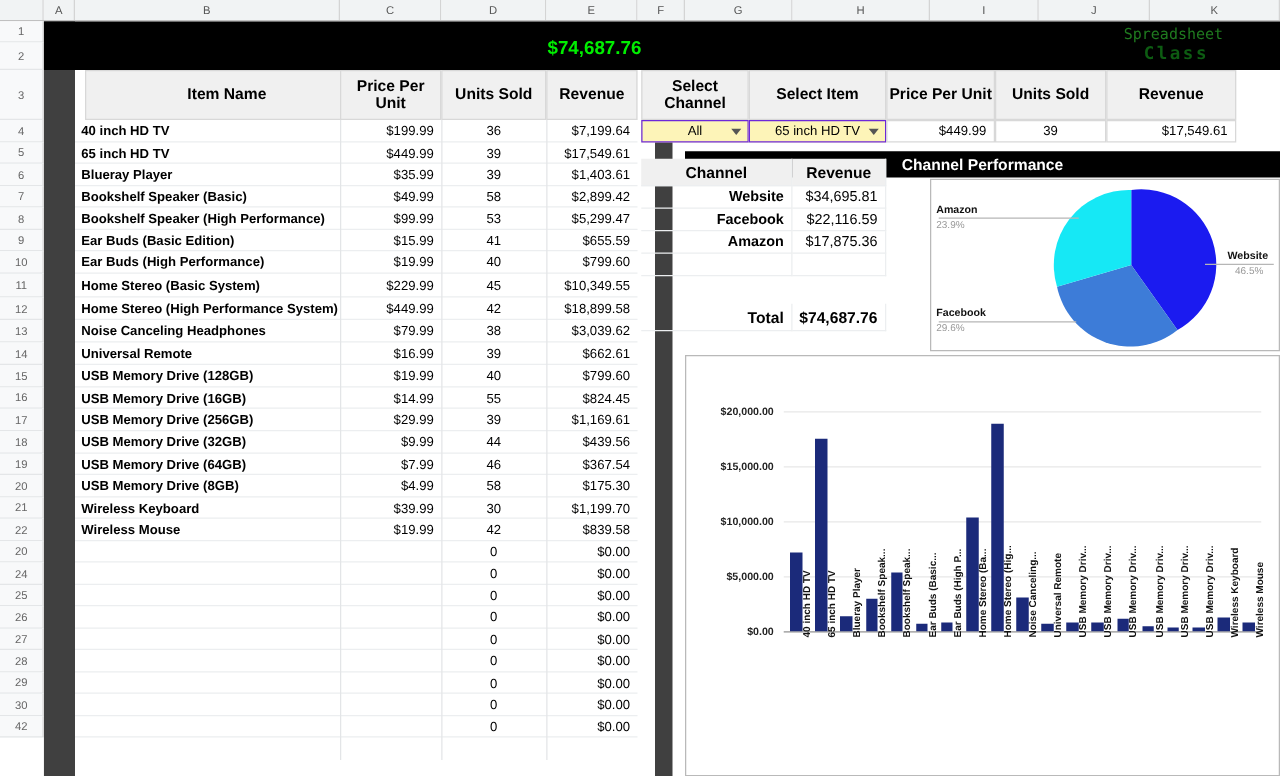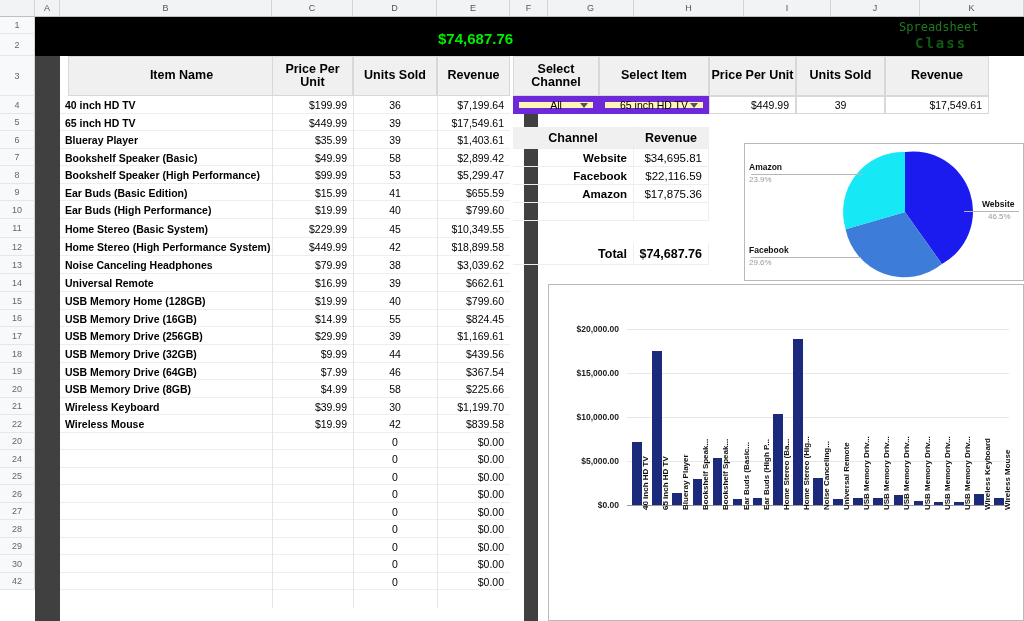--- a/index.html
+++ b/index.html
@@ -48,21 +48,21 @@
     line-height:1.08;}
   .drow{position:absolute;box-sizing:border-box;font-size:10.5px;
     display:flex;align-items:center;white-space:nowrap;overflow:hidden;}
   .dname{font-weight:bold;padding-left:5px;}
   .dnum{justify-content:flex-end;padding-right:6px;}
   .dctr{justify-content:center;}
   .rule{position:absolute;background:#eceef0;height:1px;}
   .vrule{position:absolute;background:#e3e5e7;width:1px;}
 
   
-  .ddcell{position:absolute;background:#fdf4b8;border:6px solid #6d28d9;
+  .ddcell{position:absolute;background:#fdf4b8;border:1px solid #6d28d9;
     box-sizing:border-box;font-size:10.5px;display:flex;align-items:center;
     justify-content:center;position:absolute;}
   .ddarrow{position:absolute;right:5px;top:50%;margin-top:-2px;
     width:0;height:0;border-left:4px solid transparent;border-right:4px solid transparent;
     border-top:5px solid #555;}
   .plaincell{position:absolute;border:1px solid #d8d8d8;box-sizing:border-box;
     font-size:10.5px;display:flex;align-items:center;}
 
   .blackbar{position:absolute;background:#000;color:#fff;font-weight:bold;
     font-size:12.5px;display:flex;align-items:center;justify-content:center;}
@@ -203,21 +203,21 @@
         <div class="drow dname" style="left: 25px; top: 239px; width: 212px; height: 18px;">Noise Canceling Headphones</div>
         <div class="drow dnum" style="left: 237px; top: 239px; width: 81px; height: 18px;">$79.99</div>
         <div class="drow dctr" style="left: 318px; top: 239px; width: 84px; height: 18px;">38</div>
         <div class="drow dnum" style="left: 402px; top: 239px; width: 73px; height: 18px;">$3,039.62</div>
         <div class="rule" style="left: 25px; top: 256px; width: 450px;"></div>
         <div class="drow dname" style="left: 25px; top: 257px; width: 212px; height: 18px;">Universal Remote</div>
         <div class="drow dnum" style="left: 237px; top: 257px; width: 81px; height: 18px;">$16.99</div>
         <div class="drow dctr" style="left: 318px; top: 257px; width: 84px; height: 18px;">39</div>
         <div class="drow dnum" style="left: 402px; top: 257px; width: 73px; height: 18px;">$662.61</div>
         <div class="rule" style="left: 25px; top: 274px; width: 450px;"></div>
-        <div class="drow dname" style="left: 25px; top: 275px; width: 212px; height: 18px;">USB Memory Home (128GB)</div>
+        <div class="drow dname" style="left: 25px; top: 275px; width: 212px; height: 18px;">USB Memory Drive (128GB)</div>
         <div class="drow dnum" style="left: 237px; top: 275px; width: 81px; height: 18px;">$19.99</div>
         <div class="drow dctr" style="left: 318px; top: 275px; width: 84px; height: 18px;">40</div>
         <div class="drow dnum" style="left: 402px; top: 275px; width: 73px; height: 18px;">$799.60</div>
         <div class="rule" style="left: 25px; top: 292px; width: 450px;"></div>
         <div class="drow dname" style="left: 25px; top: 293px; width: 212px; height: 17px;">USB Memory Drive (16GB)</div>
         <div class="drow dnum" style="left: 237px; top: 293px; width: 81px; height: 17px;">$14.99</div>
         <div class="drow dctr" style="left: 318px; top: 293px; width: 84px; height: 17px;">55</div>
         <div class="drow dnum" style="left: 402px; top: 293px; width: 73px; height: 17px;">$824.45</div>
         <div class="rule" style="left: 25px; top: 309px; width: 450px;"></div>
         <div class="drow dname" style="left: 25px; top: 310px; width: 212px; height: 18px;">USB Memory Drive (256GB)</div>
@@ -231,21 +231,21 @@
         <div class="drow dnum" style="left: 402px; top: 328px; width: 73px; height: 18px;">$439.56</div>
         <div class="rule" style="left: 25px; top: 345px; width: 450px;"></div>
         <div class="drow dname" style="left: 25px; top: 346px; width: 212px; height: 17px;">USB Memory Drive (64GB)</div>
         <div class="drow dnum" style="left: 237px; top: 346px; width: 81px; height: 17px;">$7.99</div>
         <div class="drow dctr" style="left: 318px; top: 346px; width: 84px; height: 17px;">46</div>
         <div class="drow dnum" style="left: 402px; top: 346px; width: 73px; height: 17px;">$367.54</div>
         <div class="rule" style="left: 25px; top: 362px; width: 450px;"></div>
         <div class="drow dname" style="left: 25px; top: 363px; width: 212px; height: 18px;">USB Memory Drive (8GB)</div>
         <div class="drow dnum" style="left: 237px; top: 363px; width: 81px; height: 18px;">$4.99</div>
         <div class="drow dctr" style="left: 318px; top: 363px; width: 84px; height: 18px;">58</div>
-        <div class="drow dnum" style="left: 402px; top: 363px; width: 73px; height: 18px;">$225.66</div>
+        <div class="drow dnum" style="left: 402px; top: 363px; width: 73px; height: 18px;">$175.30</div>
         <div class="rule" style="left: 25px; top: 380px; width: 450px;"></div>
         <div class="drow dname" style="left: 25px; top: 381px; width: 212px; height: 17px;">Wireless Keyboard</div>
         <div class="drow dnum" style="left: 237px; top: 381px; width: 81px; height: 17px;">$39.99</div>
         <div class="drow dctr" style="left: 318px; top: 381px; width: 84px; height: 17px;">30</div>
         <div class="drow dnum" style="left: 402px; top: 381px; width: 73px; height: 17px;">$1,199.70</div>
         <div class="rule" style="left: 25px; top: 397px; width: 450px;"></div>
         <div class="drow dname" style="left: 25px; top: 398px; width: 212px; height: 18px;">Wireless Mouse</div>
         <div class="drow dnum" style="left: 237px; top: 398px; width: 81px; height: 18px;">$19.99</div>
         <div class="drow dctr" style="left: 318px; top: 398px; width: 84px; height: 18px;">42</div>
         <div class="drow dnum" style="left: 402px; top: 398px; width: 73px; height: 18px;">$839.58</div>
@@ -322,20 +322,21 @@
           <span>$449.99</span>
         </div>
         <div class="plaincell" style="left: 761px; top: 79px; width: 89px; height: 18px; justify-content: center; padding-right: 6px; padding-left: 6px;">
           <span>39</span>
         </div>
         <div class="plaincell" style="left: 850px; top: 79px; width: 104px; height: 18px; justify-content: flex-end; padding-right: 6px; padding-left: 6px;">
           <span>$17,549.61</span>
         </div>
       </div>
 
+    <div class="blackbar" style="left:513px;top:104px;width:476px;height:21px;">Channel Performance</div>
 
     <div id="channel-table">
         <div style="position: absolute; left: 478px; top: 110px; width: 121px; height: 22px; box-sizing: border-box; display: flex; align-items: center; justify-content: center; font-size: 12.5px; font-weight: bold; padding-right: 6px; padding-left: 6px; border-bottom: 1px solid rgb(236, 238, 240); border-right: 1px solid rgb(236, 238, 240); overflow: hidden; white-space: nowrap; background: rgb(240, 240, 240);">Channel</div>
         <div style="position: absolute; left: 599px; top: 110px; width: 75px; height: 22px; box-sizing: border-box; display: flex; align-items: center; justify-content: center; font-size: 12.5px; font-weight: bold; padding-right: 6px; padding-left: 6px; border-bottom: 1px solid rgb(236, 238, 240); border-right: 1px solid rgb(236, 238, 240); overflow: hidden; white-space: nowrap; background: rgb(240, 240, 240);">Revenue</div>
         <div style="position: absolute; left: 478px; top: 132px; width: 121px; height: 18px; box-sizing: border-box; display: flex; align-items: center; justify-content: flex-end; font-size: 11.5px; font-weight: bold; padding-right: 6px; padding-left: 6px; border-bottom: 1px solid rgb(236, 238, 240); border-right: 1px solid rgb(236, 238, 240); overflow: hidden; white-space: nowrap;">Website</div>
         <div style="position: absolute; left: 599px; top: 132px; width: 75px; height: 18px; box-sizing: border-box; display: flex; align-items: center; justify-content: flex-end; font-size: 11.5px; font-weight: normal; padding-right: 6px; padding-left: 6px; border-bottom: 1px solid rgb(236, 238, 240); border-right: 1px solid rgb(236, 238, 240); overflow: hidden; white-space: nowrap;">$34,695.81</div>
         <div style="position: absolute; left: 478px; top: 150px; width: 121px; height: 18px; box-sizing: border-box; display: flex; align-items: center; justify-content: flex-end; font-size: 11.5px; font-weight: bold; padding-right: 6px; padding-left: 6px; border-bottom: 1px solid rgb(236, 238, 240); border-right: 1px solid rgb(236, 238, 240); overflow: hidden; white-space: nowrap;">Facebook</div>
         <div style="position: absolute; left: 599px; top: 150px; width: 75px; height: 18px; box-sizing: border-box; display: flex; align-items: center; justify-content: flex-end; font-size: 11.5px; font-weight: normal; padding-right: 6px; padding-left: 6px; border-bottom: 1px solid rgb(236, 238, 240); border-right: 1px solid rgb(236, 238, 240); overflow: hidden; white-space: nowrap;">$22,116.59</div>
         <div style="position: absolute; left: 478px; top: 168px; width: 121px; height: 18px; box-sizing: border-box; display: flex; align-items: center; justify-content: flex-end; font-size: 11.5px; font-weight: bold; padding-right: 6px; padding-left: 6px; border-bottom: 1px solid rgb(236, 238, 240); border-right: 1px solid rgb(236, 238, 240); overflow: hidden; white-space: nowrap;">Amazon</div>
         <div style="position: absolute; left: 599px; top: 168px; width: 75px; height: 18px; box-sizing: border-box; display: flex; align-items: center; justify-content: flex-end; font-size: 11.5px; font-weight: normal; padding-right: 6px; padding-left: 6px; border-bottom: 1px solid rgb(236, 238, 240); border-right: 1px solid rgb(236, 238, 240); overflow: hidden; white-space: nowrap;">$17,875.36</div>

